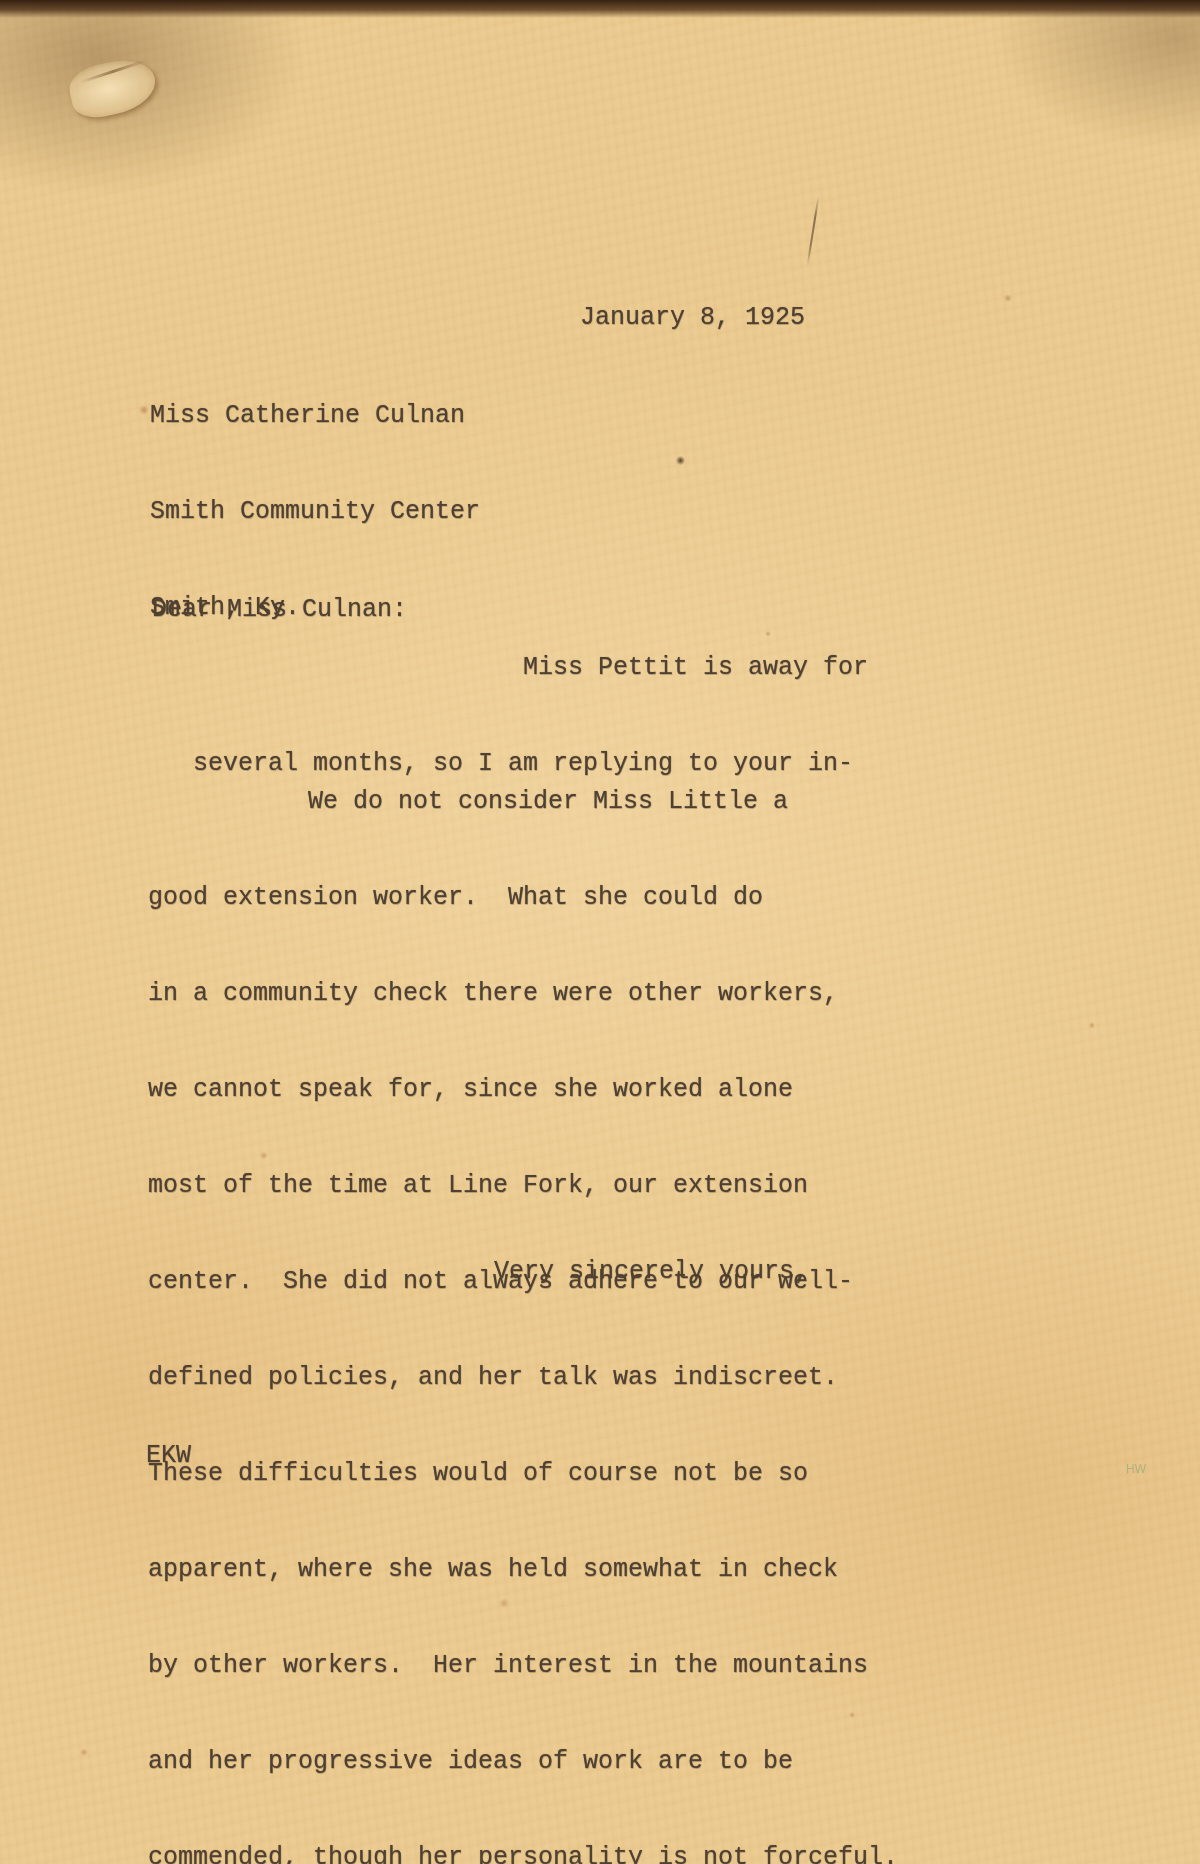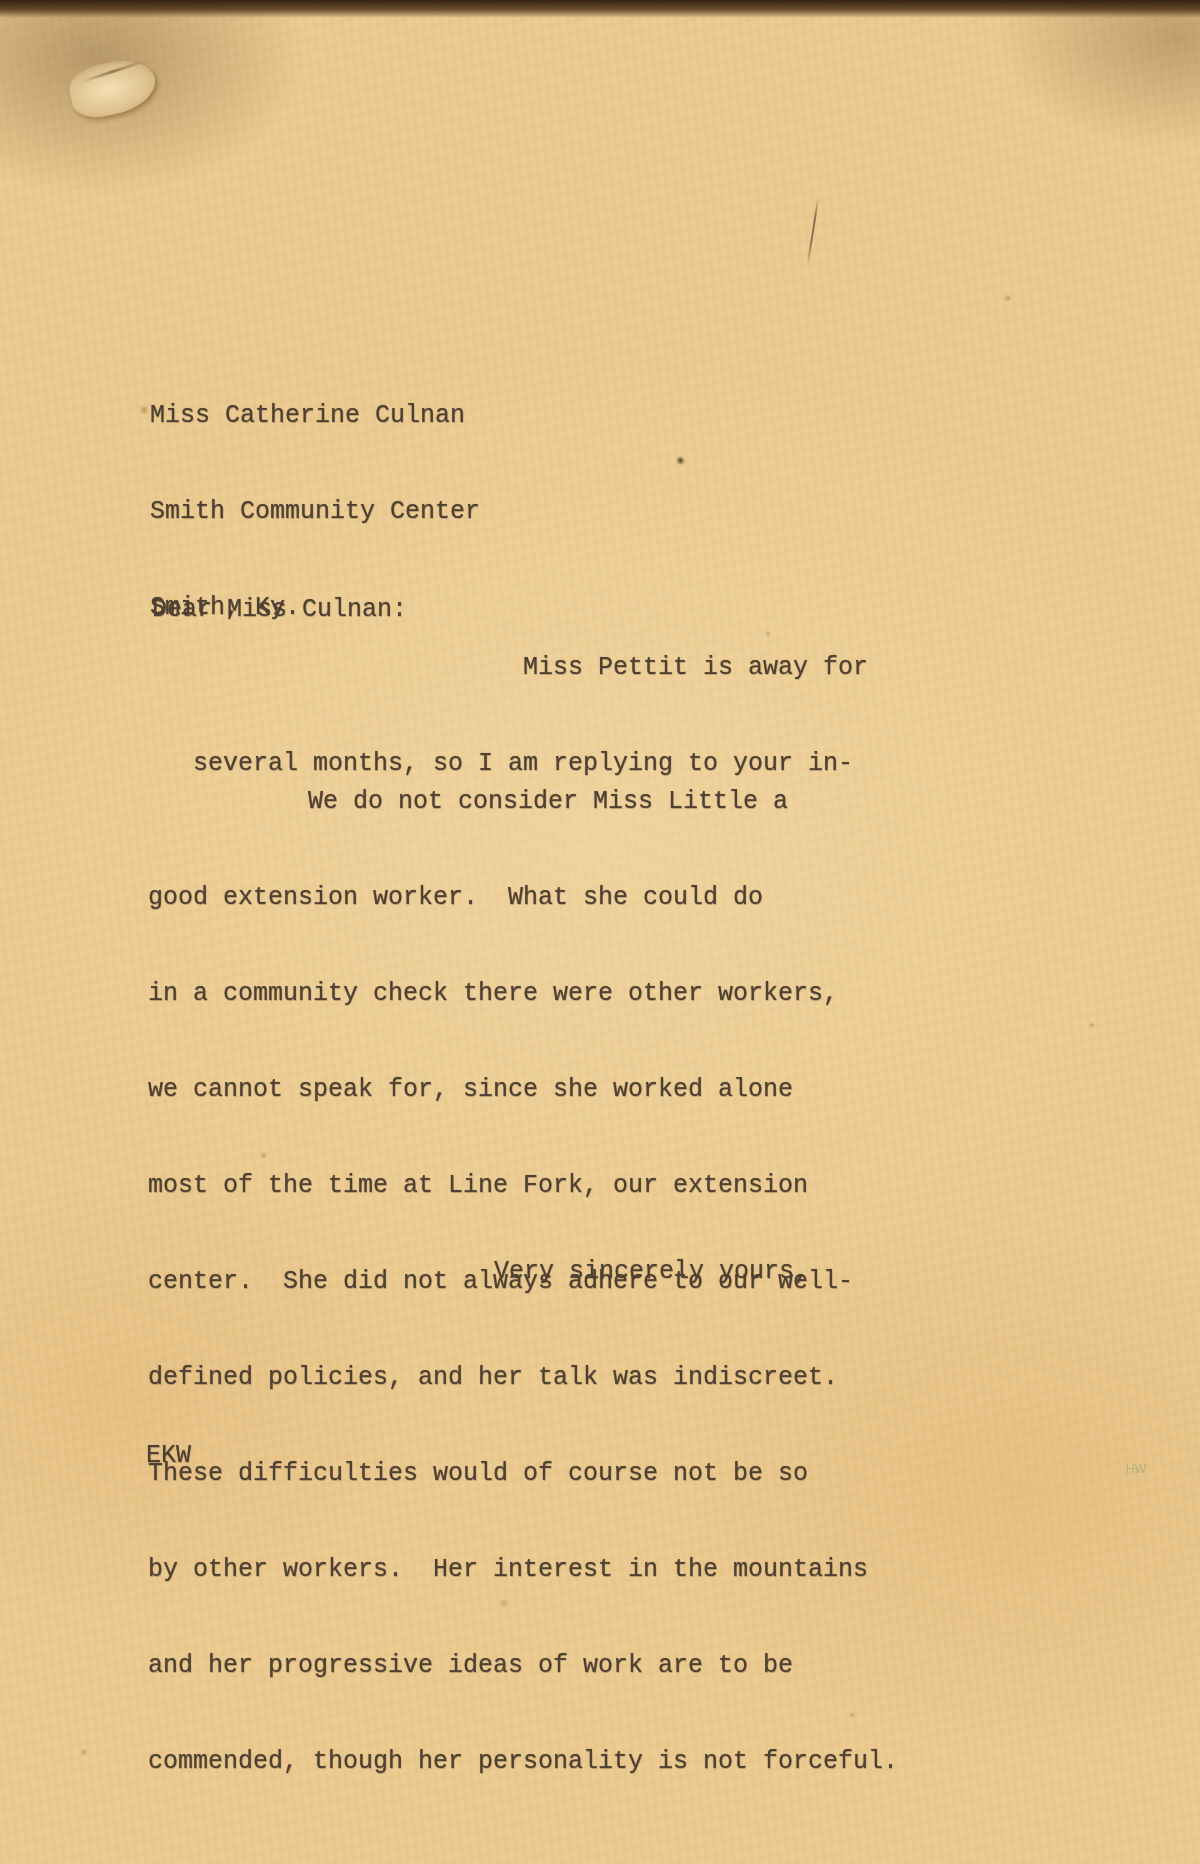--- a/index.html
+++ b/index.html
@@ -106,20 +106,23 @@
 <body>
 
 <div class="paper">
 
   <div class="top-edge"></div>
   <div class="tear"></div>
   <div class="tear-crease"></div>
   <div class="pen-stroke"></div>
   <div class="dot-mark"></div>
 
+  <div class="ink date-block">
+    <div class="line">January 8, 1925</div>
+  </div>
 
   <div class="ink address-block">
     <div class="line">Miss Catherine Culnan</div>
     <div class="line">Smith Community Center</div>
     <div class="line">Smith, Ky.</div>
   </div>
 
   <div class="ink salutation-block">
     <div class="line">Dear Miss Culnan:</div>
   </div>
@@ -131,20 +134,21 @@
 
   <div class="ink p2-block">
     <div class="line">We do not consider Miss Little a</div>
     <div class="line">good extension worker.  What she could do</div>
     <div class="line">in a community check there were other workers,</div>
     <div class="line">we cannot speak for, since she worked alone</div>
     <div class="line">most of the time at Line Fork, our extension</div>
     <div class="line">center.  She did not always adhere to our well-</div>
     <div class="line">defined policies, and her talk was indiscreet.</div>
     <div class="line">These difficulties would of course not be so</div>
+    <div class="line">apparent, where she was held somewhat in check</div>
     <div class="line">by other workers.  Her interest in the mountains</div>
     <div class="line">and her progressive ideas of work are to be</div>
     <div class="line">commended, though her personality is not forceful.</div>
     
     
   </div>
 
   <div class="ink closing-block">
     <div class="line">Very sincerely yours,</div>
   </div>

